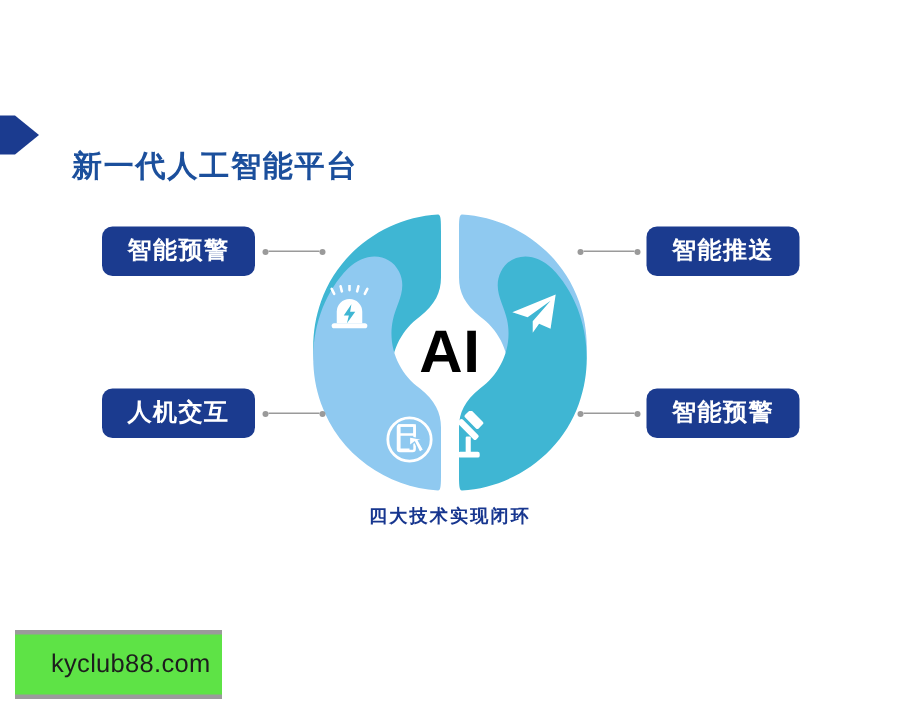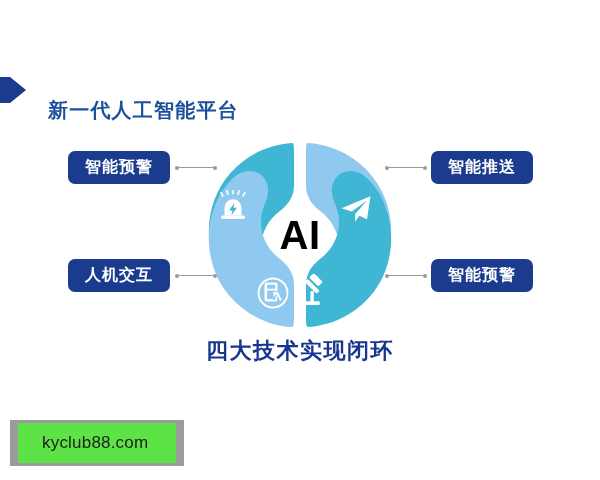--- a/index.html
+++ b/index.html
@@ -132,32 +132,32 @@
   .conn-tr { left: 385px; top: 163px; width: 42px; }
   .conn-br { left: 385px; top: 271px; width: 42px; }
 
   
   .caption {
     position: absolute;
     left: 0;
     top: 336px;
     width: 600px;
     text-align: center;
-    font-size: 22px;
+    font-size: 12px;
     font-weight: bold;
     color: #17368f;
     letter-spacing: 1.5px;
   }
 
   
   .watermark {
     position: absolute;
     left: 10px;
     top: 420px;
-    width: 174px;
+    width: 138px;
     height: 46px;
     background: #9b9b9b;
     display: flex;
     align-items: center;
     justify-content: center;
   }
   .watermark-inner {
     width: 158px;
     height: 40px;
     background: #5ee346;

